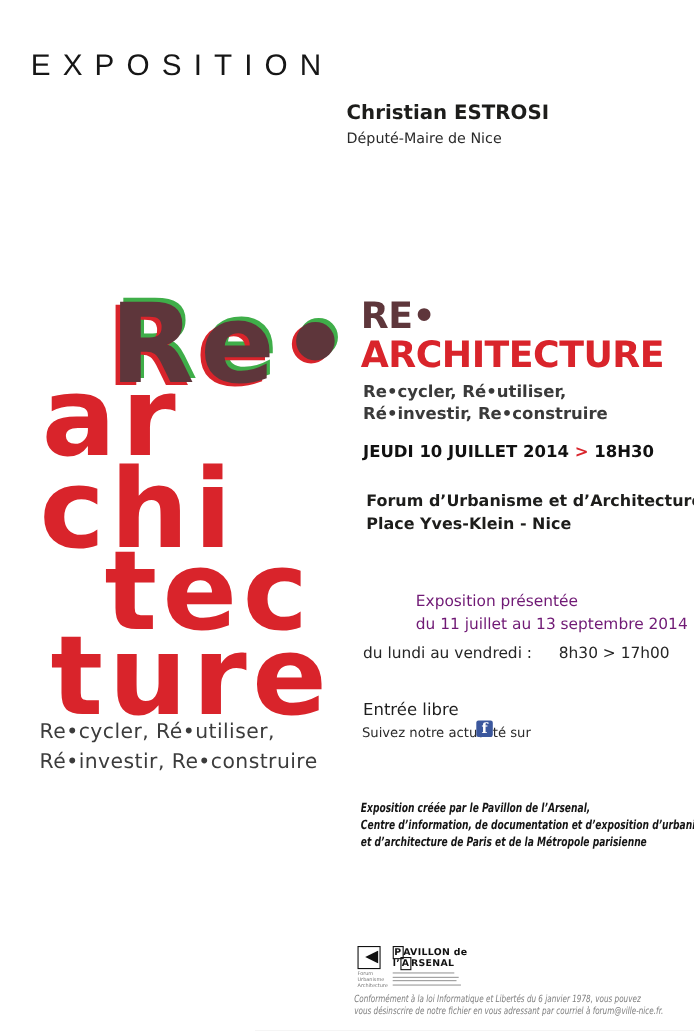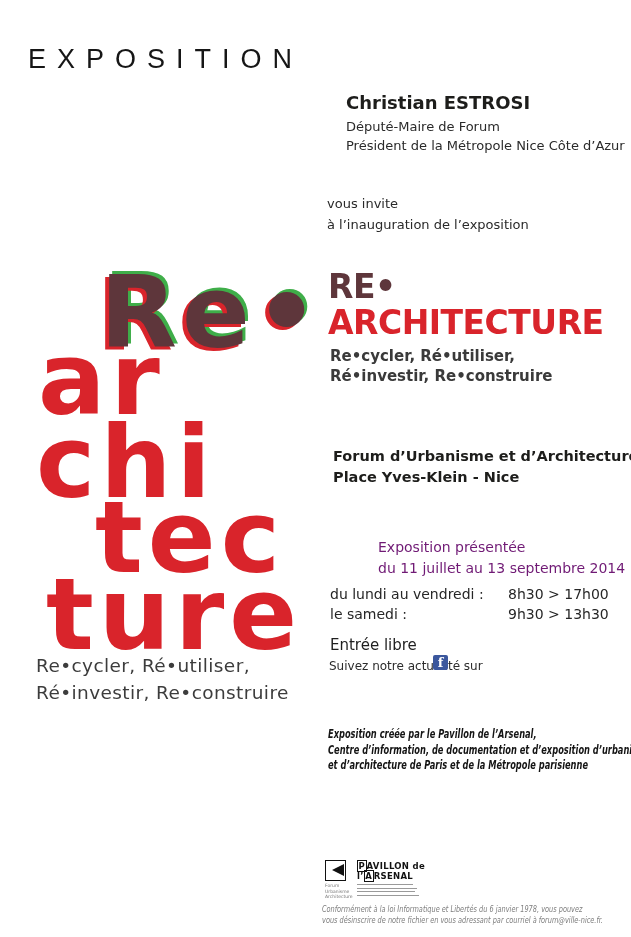--- a/index.html
+++ b/index.html
@@ -65,30 +65,25 @@
     transform:scaleX(0.73);transform-origin:left top;white-space:nowrap;
   }
 </style>
 </head>
 <body>
 
 <div class="poster">
 
   <div class="abs kicker" style="left:28px;top:44px">EXPOSITION</div>
 
-  <div class="abs" style="left:346px;top:92px">
+  <div class="abs" style="left:315px;top:92px">
     <div class="host-name">Christian ESTROSI</div>
-    <div class="host-role" style="margin-top:4px">Député-Maire de Forum</div>
-    <div class="host-role">Président de la Métropole Nice Côte d’Azur</div>
+    <div class="host-role" style="margin-top:4px">Député-Maire de Nice</div>
   </div>
 
-  <div class="abs" style="left:327px;top:193px">
-    <div class="invite">vous invite</div>
-    <div class="invite">à l’inauguration de l’exposition</div>
-  </div>
 
   <div>
     <span class="biglogo-line first" style="left:100px;top:263px">Re•</span>
     <span class="biglogo-line" style="left:38px;top:330px">ar</span>
     <span class="biglogo-line" style="left:36px;top:413px">chi</span>
     <span class="biglogo-line" style="left:95px;top:488px">tec</span>
     <span class="biglogo-line" style="left:46px;top:565px">ture</span>
   </div>
 
   <div class="abs" style="left:36px;top:652px">
@@ -96,39 +91,40 @@
     <div class="logo-sub">Ré•investir, Re•construire</div>
   </div>
 
   <div class="abs title-re" style="left:328px;top:270px">RE•</div>
   <div class="abs title-word" style="left:328px;top:306px">ARCHITECTURE</div>
   <div class="abs" style="left:330px;top:346px">
     <div class="title-sub">Re•cycler, Ré•utiliser,</div>
     <div class="title-sub">Ré•investir, Re•construire</div>
   </div>
 
+  <div class="abs date-line" style="left:330px;top:401px">
+    <span>JEUDI 10 JUILLET 2014</span>
+    <span class="arrow">&gt;</span>
+    <span>18H30</span>
+  </div>
 
   <div class="abs" style="left:333px;top:446px">
     <div class="venue">Forum d’Urbanisme et d’Architecture</div>
     <div class="venue">Place Yves-Klein - Nice</div>
   </div>
 
   <div class="abs" style="left:330px;top:537px">
     <div class="body-line">Exposition présentée</div>
     <div class="body-line">du 11 juillet au 13 septembre 2014</div>
   </div>
 
   <div class="abs" style="left:330px;top:586px">
     <div class="hours-row">
       <span class="hours-label">du lundi au vendredi :</span>
       <span>8h30 &gt; 17h00</span>
-    </div>
-    <div class="hours-row" style="margin-top:4px">
-      <span class="hours-label">le samedi :</span>
-      <span>9h30 &gt; 13h30</span>
     </div>
   </div>
 
   <div class="abs free" style="left:330px;top:636px">Entrée libre</div>
   <div class="abs follow" style="left:329px;top:659px">Suivez notre actualité sur</div>
   <div class="abs fb" style="left:433px;top:655px">f</div>
 
   <div class="abs credits" style="left:328px;top:727px">
     <div>Exposition créée par le Pavillon de l’Arsenal,</div>
     <div>Centre d’information, de documentation et d’exposition d’urbanisme</div>

